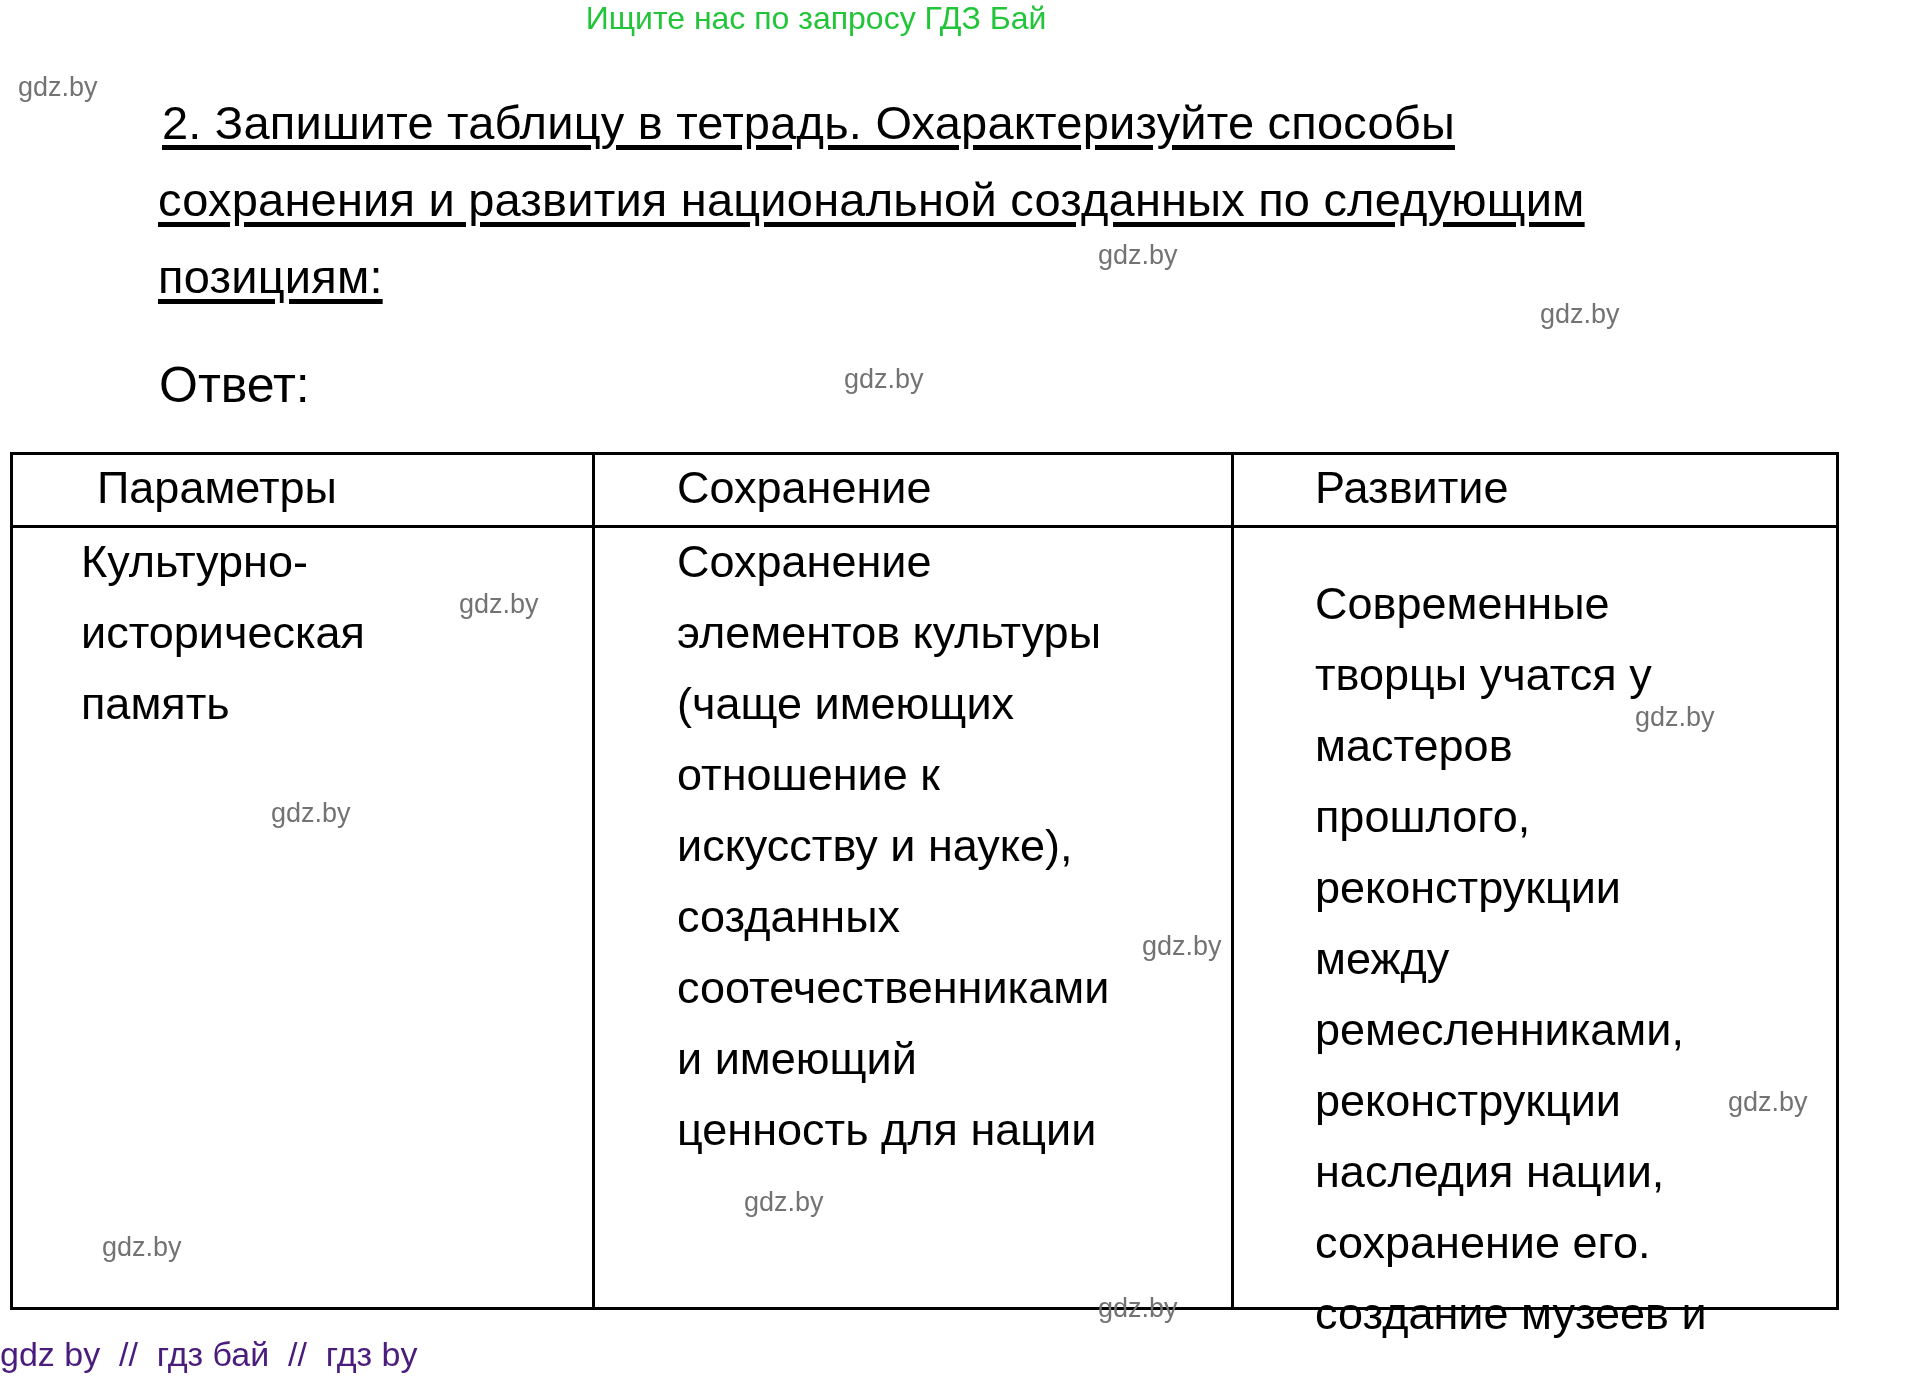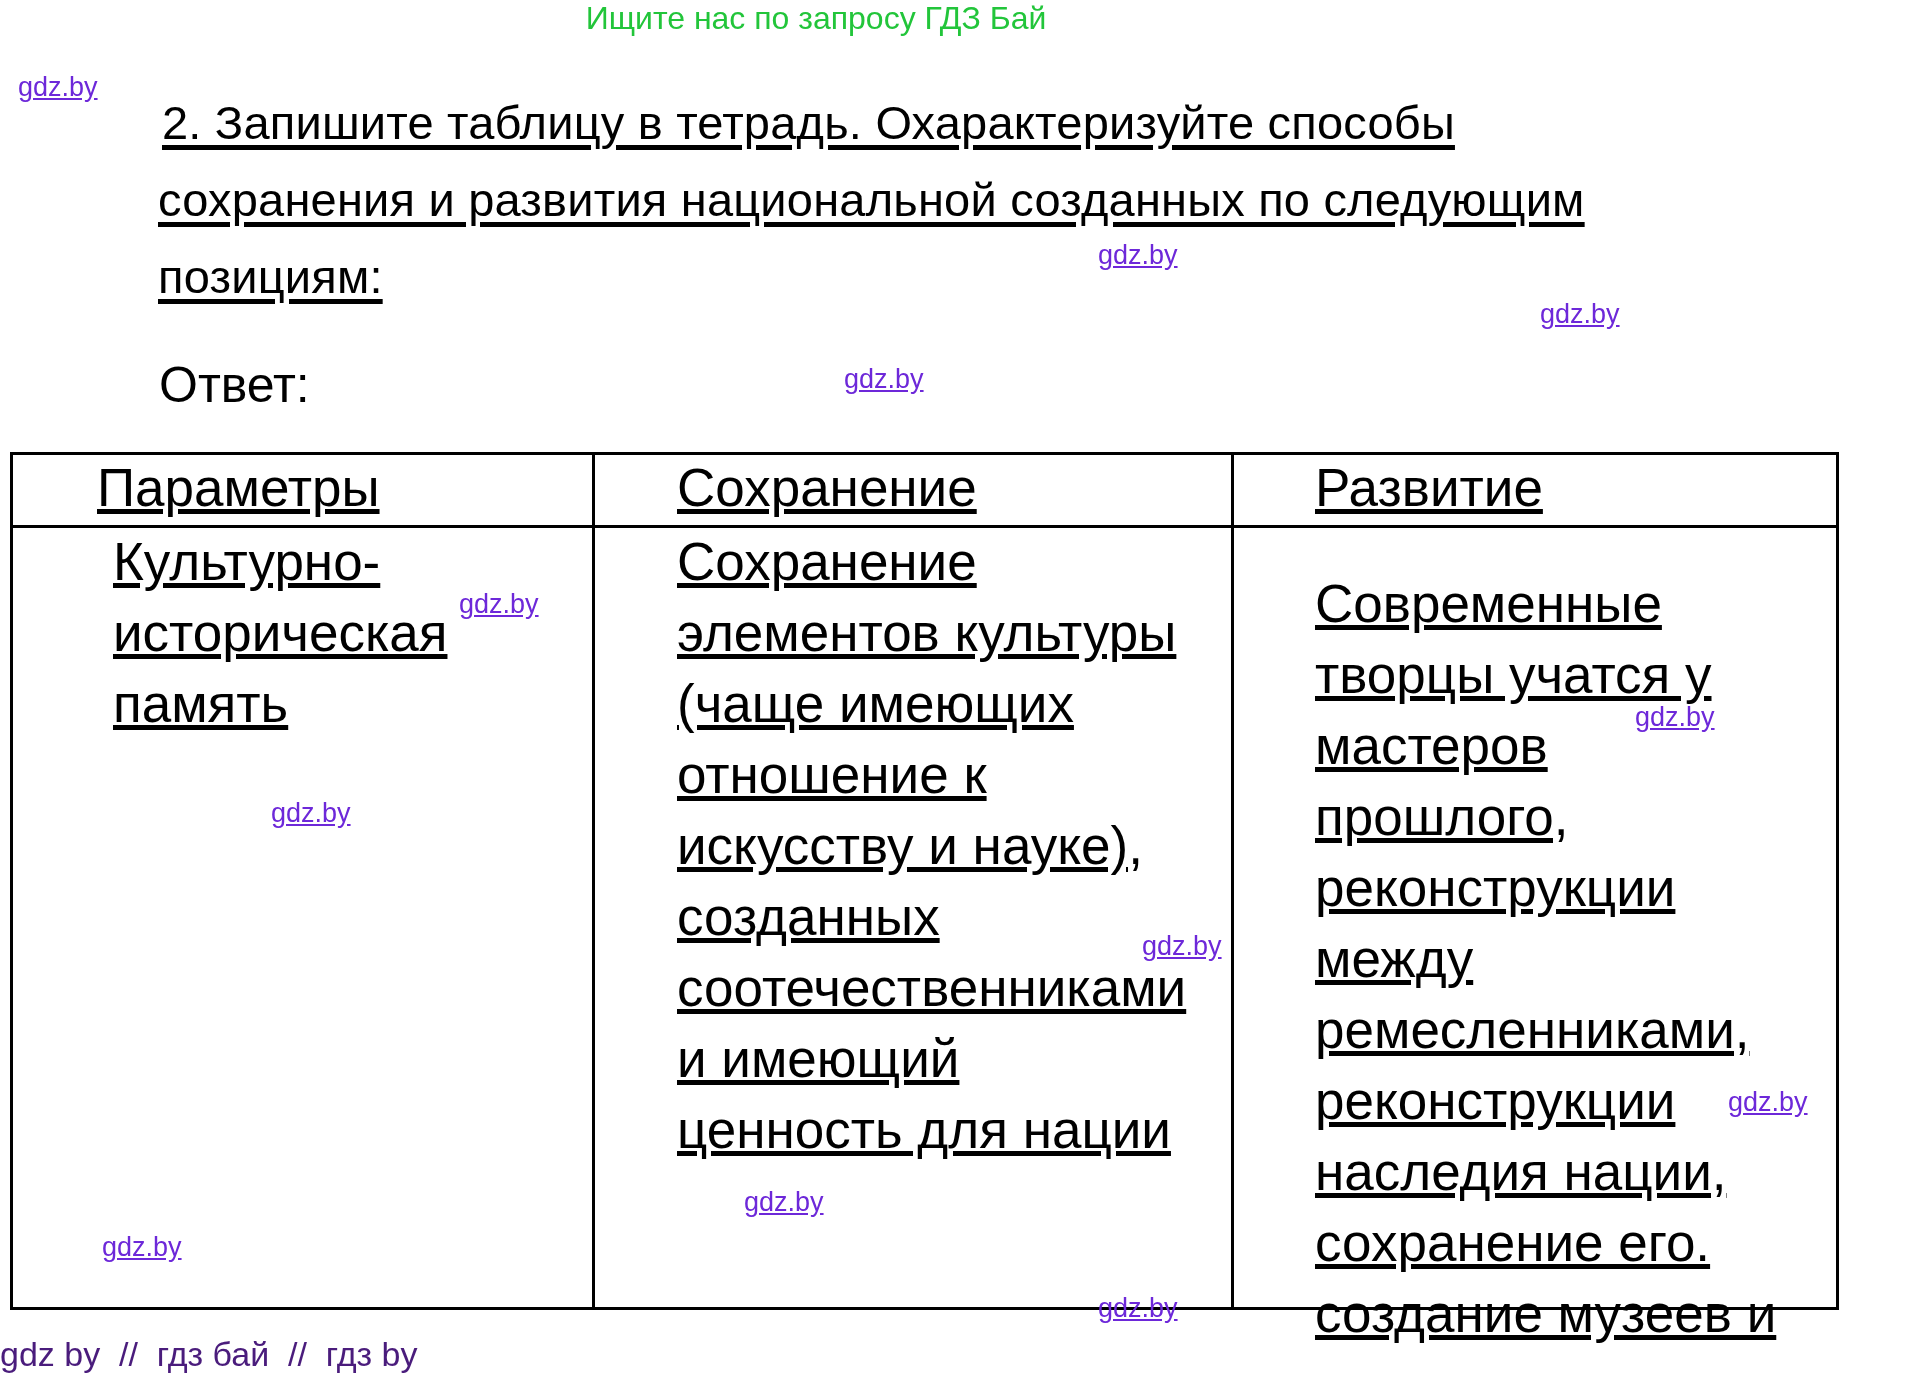--- a/index.html
+++ b/index.html
@@ -37,22 +37,21 @@
   }
 
   .answer-label {
     font-size: 50px;
     line-height: 56px;
   }
 
   .watermark {
     font-size: 27px;
     line-height: 30px;
-    color: #6d28d9;
-    text-decoration: underline;
+    color: #737373;
   }
 
   .table {
     position: absolute;
     left: 10px;
     top: 452px;
     width: 1829px;
     height: 858px;
     border: 3px solid #000;
     box-sizing: border-box;
@@ -66,24 +65,23 @@
   }
   .vline {
     position: absolute;
     top: 0;
     bottom: 0;
     width: 3px;
     background: #000;
   }
   .cell-text {
     position: absolute;
-    font-size: 53px;
+    font-size: 45px;
     line-height: 71px;
     white-space: nowrap;
-    text-decoration: underline;
   }
   .footer {
     top: 1334px;
     left: 0;
     width: 1699px;
     text-align: left;
     font-size: 34px;
     line-height: 40px;
     color: #4a1c7c;
     white-space: pre;
@@ -102,21 +100,21 @@
 
 <div class="table">
   <div class="hline" style="top:70px;"></div>
   <div class="vline" style="left:579px;"></div>
   <div class="vline" style="left:1218px;"></div>
 
   <div class="cell-text" style="left:84px; top:-3px;">Параметры</div>
   <div class="cell-text" style="left:664px; top:-3px;">Сохранение</div>
   <div class="cell-text" style="left:1302px; top:-3px;">Развитие</div>
 
-  <div class="cell-text" style="left:100px; top:71px;">
+  <div class="cell-text" style="left:68px; top:71px;">
     <div>Культурно-</div>
     <div>историческая</div>
     <div>память</div>
   </div>
 
   <div class="cell-text" style="left:664px; top:71px;">
     <div>Сохранение</div>
     <div>элементов культуры</div>
     <div>(чаще имеющих</div>
     <div>отношение к</div>

